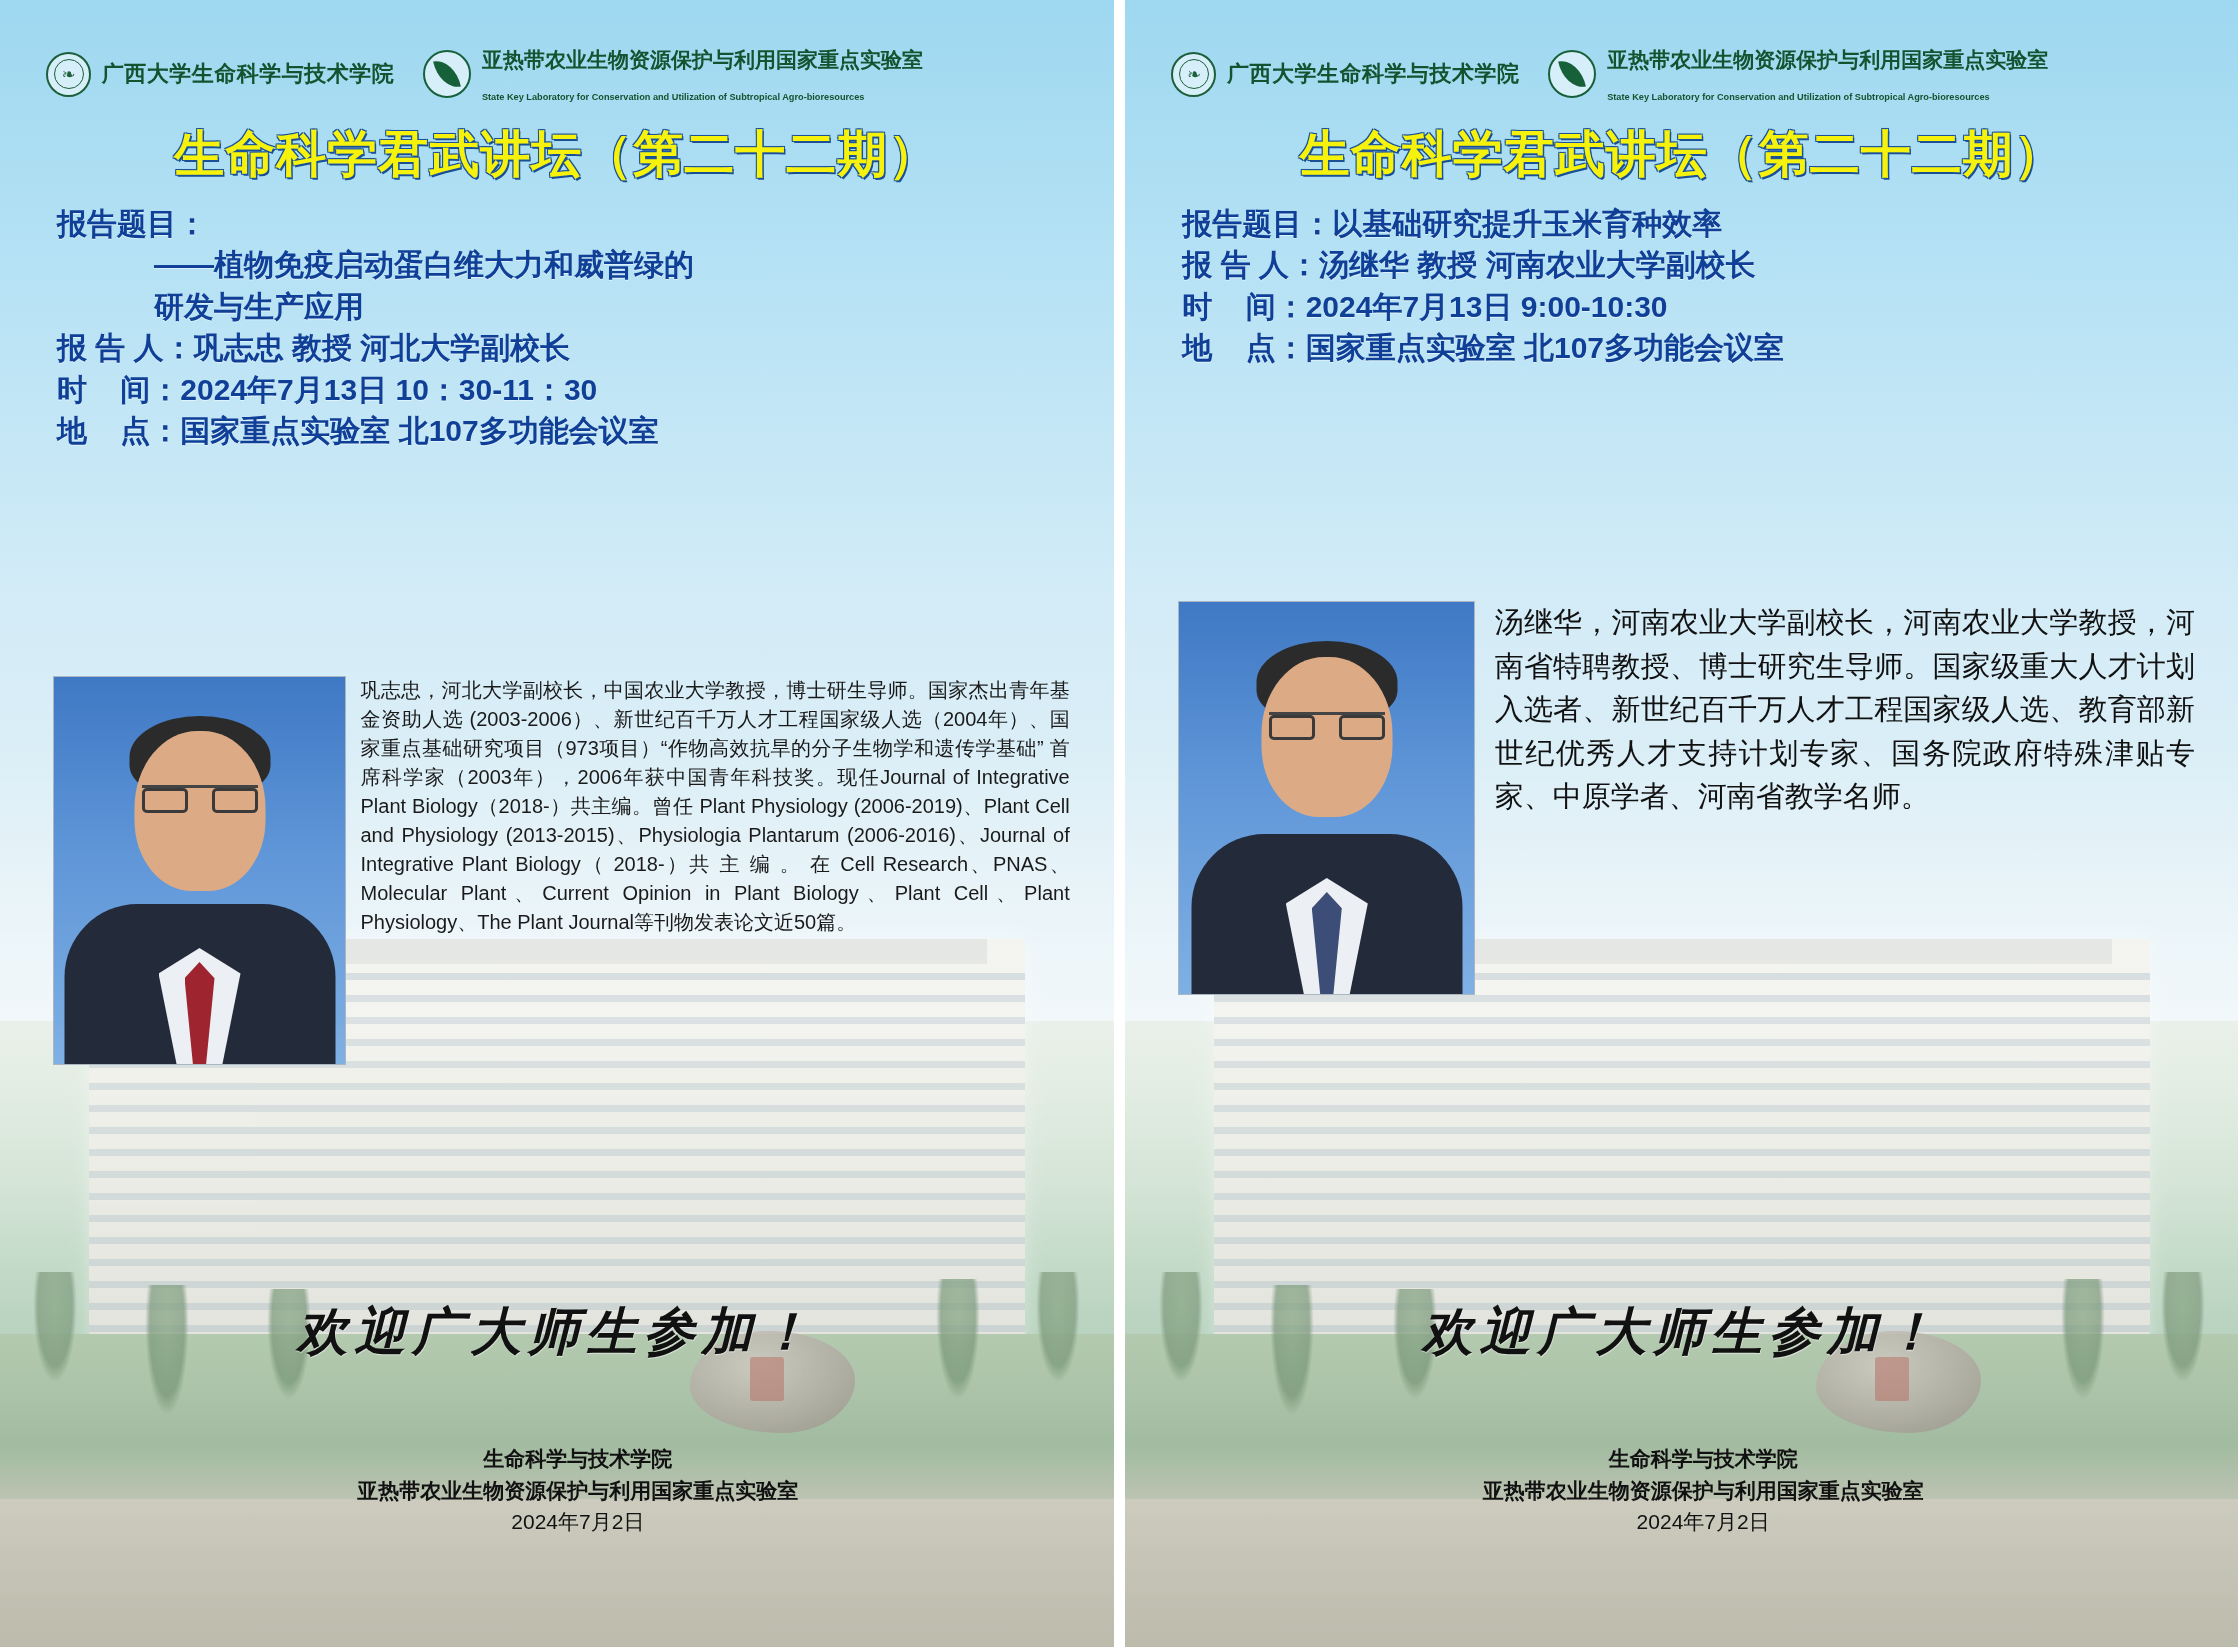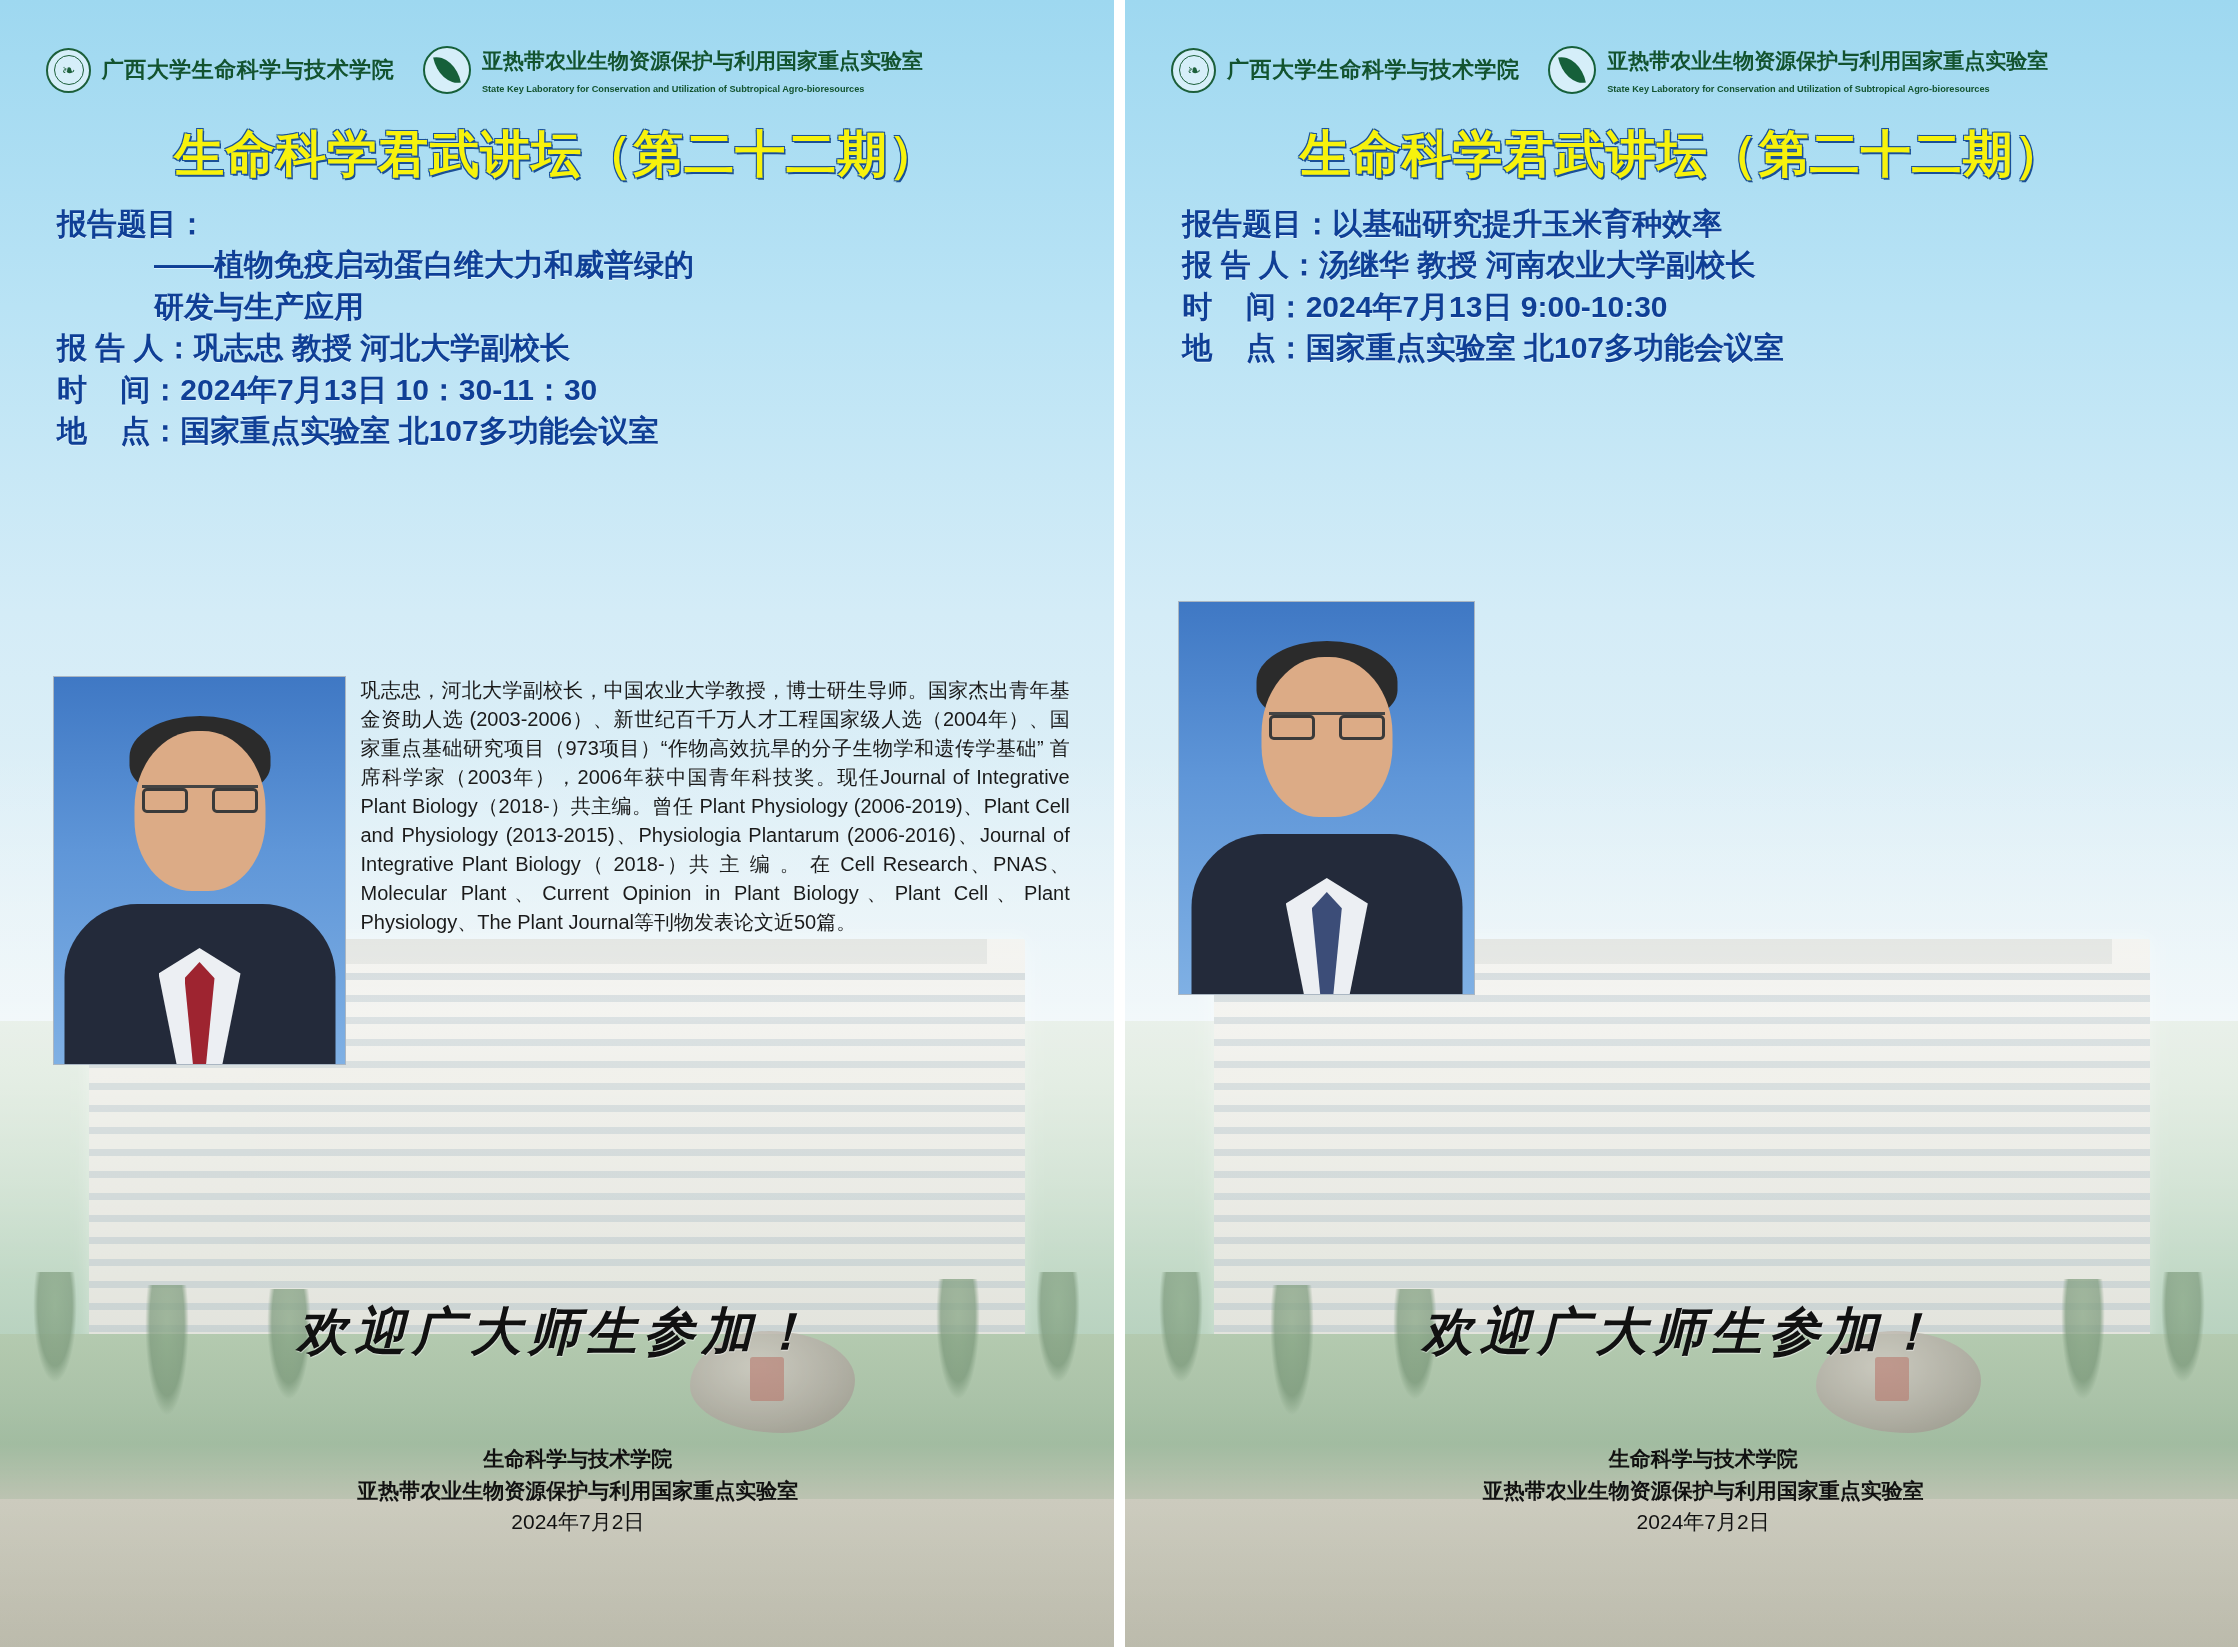--- a/index.html
+++ b/index.html
@@ -102,21 +102,21 @@
     border-radius:0 100% 0 100%;
     transform:rotate(-12deg);
   }
   .logo-cn{
     font-size:22px;font-weight:bold;color:#13532f;letter-spacing:0.5px;white-space:nowrap;
   }
   .logo-cn2{
     font-size:21px;font-weight:bold;color:#13532f;letter-spacing:0;white-space:nowrap;
   }
   .logo-en{
-    font-size:9.2px;color:#13532f;font-weight:bold;white-space:nowrap;margin-top:9px;
+    font-size:9.2px;color:#13532f;font-weight:bold;white-space:nowrap;margin-top:18px;
   }
   .logo-stack{display:flex;flex-direction:column;justify-content:center;}
   
   .title{
     position:absolute;top:121px;left:0;width:100%;
     text-align:center;
     font-size:50px;font-weight:bold;color:#f7f20c;
     letter-spacing:1px;
     text-shadow:0 0 1.5px #1a5fa8,1.5px 1.5px 0 #1b4f96,-1px -1px 0 #1b4f96,1px -1px 0 #1b4f96,-1px 1px 0 #1b4f96;
     font-family:"DejaVu Sans","Liberation Sans",sans-serif;
@@ -345,20 +345,21 @@
 
     <div class="bio-wrap clearfix" style="top:601px;">
       <div class="portrait tie-blue" style="width:295px;height:392px;margin-right:19.4px;">
         <div class="body"></div>
         <div class="shirt"></div>
         <div class="tie"></div>
         <div class="hair"></div>
         <div class="head"></div>
         <div class="glasses"></div>
       </div>
+      <div class="bio-text big">汤继华，河南农业大学副校长，河南农业大学教授，河南省特聘教授、博士研究生导师。国家级重大人才计划入选者、新世纪百千万人才工程国家级人选、教育部新世纪优秀人才支持计划专家、国务院政府特殊津贴专家、中原学者、河南省教学名师。</div>
     </div>
 
     <div class="welcome" style="top:1298px;">欢迎广大师生参加！</div>
 
     <div class="footer" style="top:1443px;">
       <div>生命科学与技术学院</div>
       <div>亚热带农业生物资源保护与利用国家重点实验室</div>
       <div class="date">2024年7月2日</div>
     </div>
   </div>

